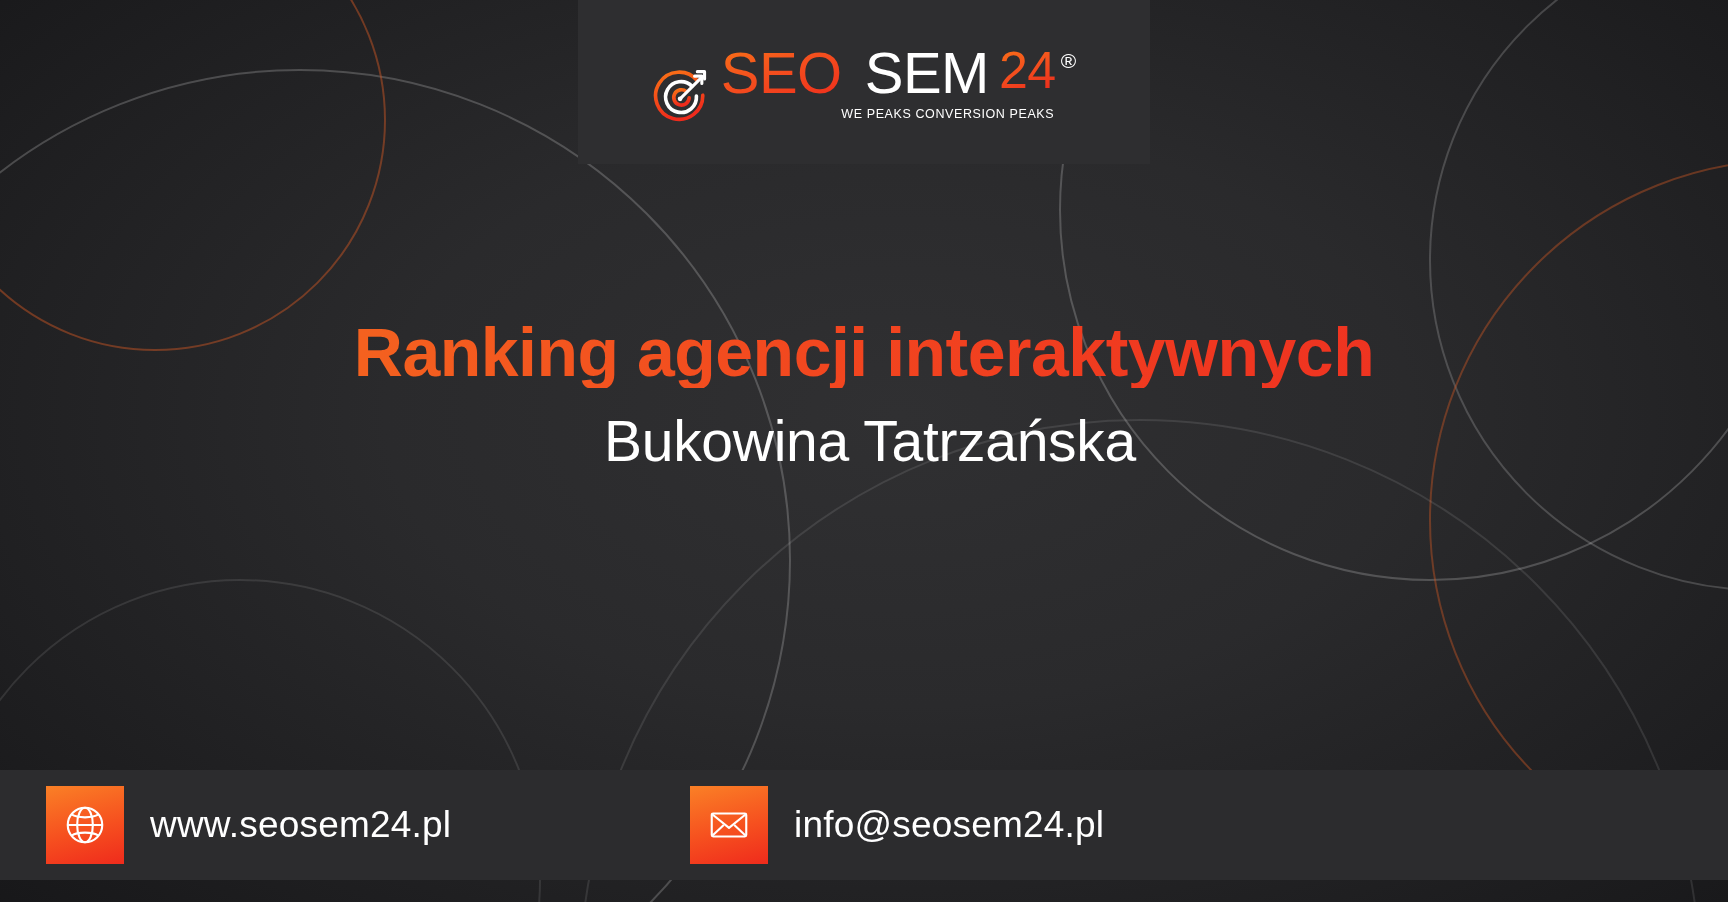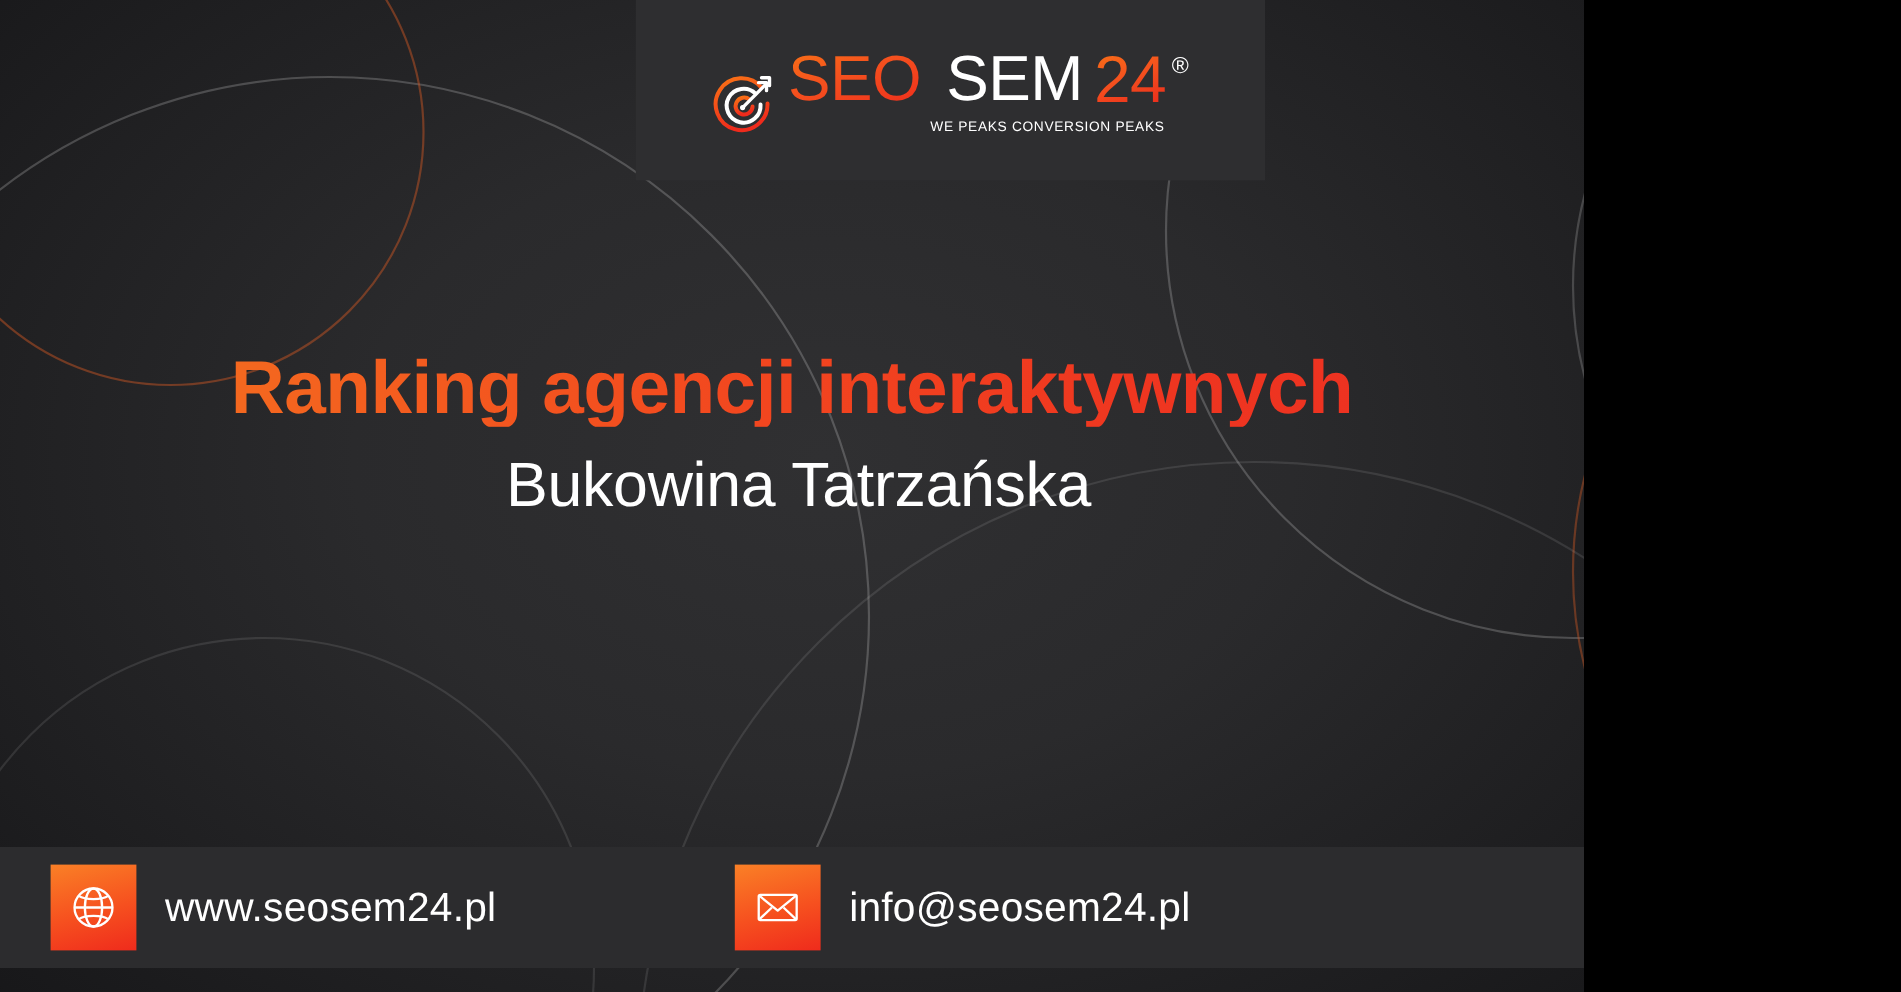--- a/index.html
+++ b/index.html
@@ -7,21 +7,21 @@
     margin: 0;
     padding: 0;
     background: #000;
   }
   body {
     font-family: "Liberation Sans", sans-serif;
   }
 
   .stage {
     position: relative;
-    width: 1440px;
+    width: 1728px;
     height: 902px;
     overflow: hidden;
     background:
       radial-gradient(ellipse 78% 85% at 52% 46%, #303032 0%, #2a2a2c 38%, #202022 68%, #151517 100%);
   }
 
   
   .bg-layer {
     position: absolute;
     inset: 0;
@@ -78,21 +78,21 @@
     color: transparent;
   }
   .logo-sem {
     font-size: 58px;
     font-weight: 400;
     letter-spacing: -0.5px;
     color: #ffffff;
     margin-left: 23px;
   }
   .logo-24 {
-    font-size: 60px;
+    font-size: 52px;
     font-weight: 400;
     letter-spacing: -0.5px;
     margin-left: 10px;
     background: linear-gradient(160deg, #f97316 0%, #f4511e 45%, #e8231c 100%);
     -webkit-background-clip: text;
     background-clip: text;
     color: transparent;
   }
   .logo-reg {
     font-size: 21px;
@@ -153,21 +153,21 @@
     display: flex;
     align-items: center;
   }
   .contact-item {
     display: flex;
     align-items: center;
     gap: 26px;
     position: absolute;
   }
   .contact-item.item-www   { left: 46px; }
-  .contact-item.item-mail  { left: 668px; }
+  .contact-item.item-mail  { left: 690px; }
   .contact-item.item-phone { left: 1315px; }
 
   .contact-icon {
     width: 78px;
     height: 78px;
     flex: none;
     background: linear-gradient(165deg, #fa8026 0%, #f6501f 55%, #ef2b1c 100%);
     display: flex;
     align-items: center;
     justify-content: center;

